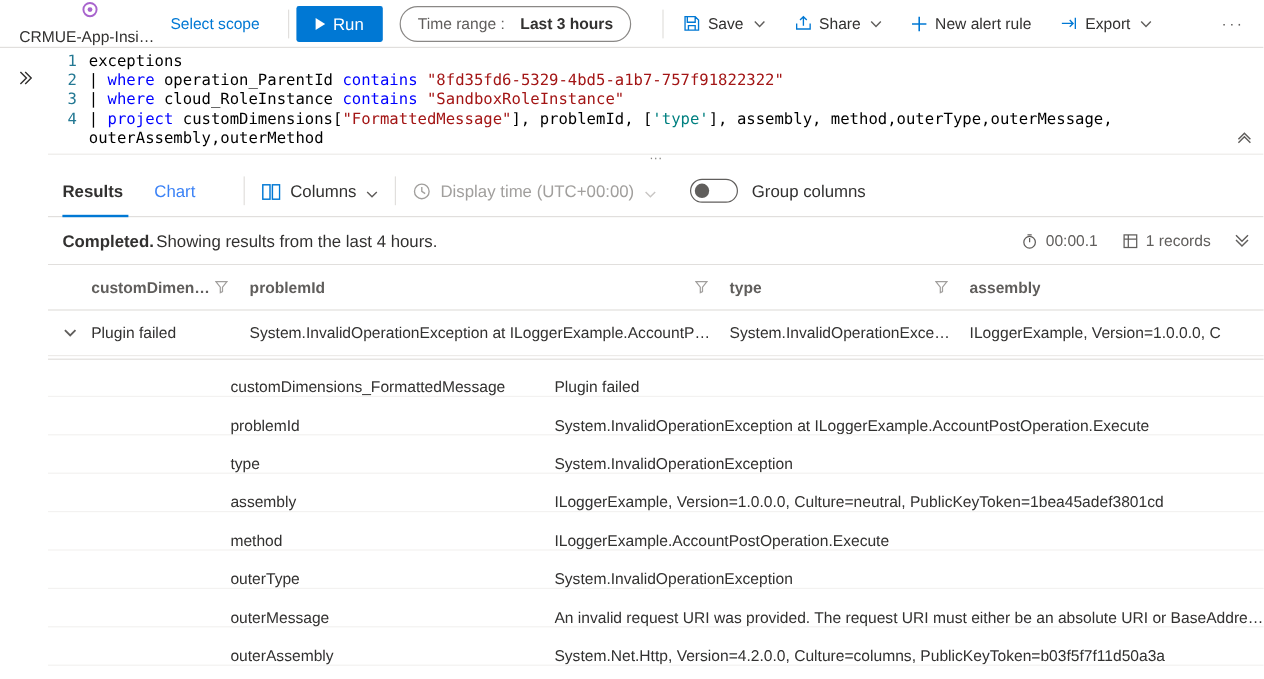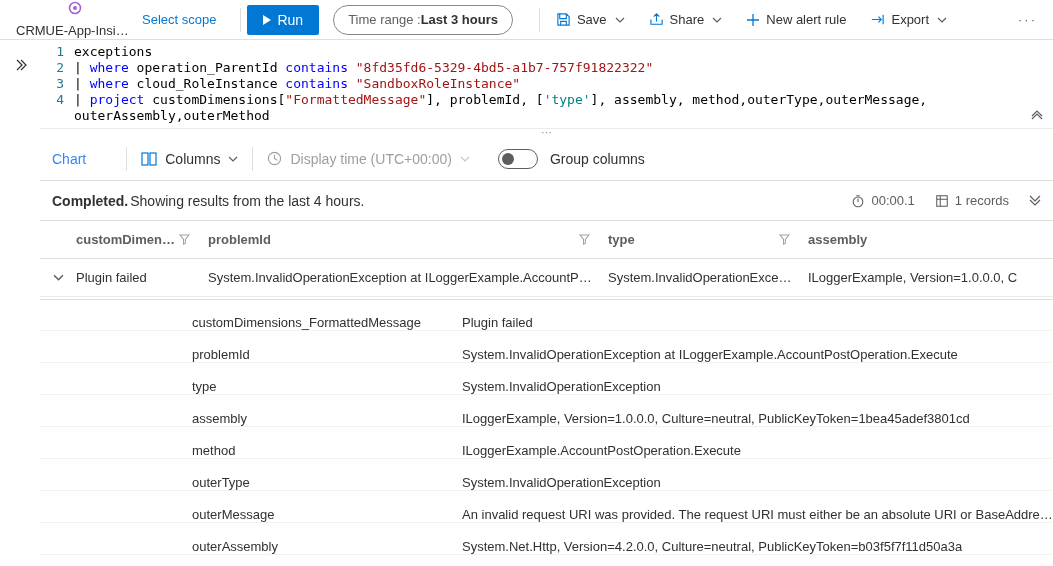--- a/index.html
+++ b/index.html
@@ -8,21 +8,21 @@
 
   
   .toolbar { display:flex; align-items:center; height:40px; padding:0 8px 0 16px; gap:4px; border-bottom:1px solid #e1dfdd; }
   .toolbar .scope { display:flex; align-items:center; gap:8px; max-width:170px;flex-direction:column; }
   .toolbar .scope .icon { color:#a864cd; }
   .toolbar .scope .name { font-size:13px; color:#323130; white-space:nowrap; overflow:hidden; text-overflow:ellipsis; max-width:118px; }
   .select-scope { color:#0078d4; font-size:13px; margin-left:4px; margin-right:18px; cursor:pointer; }
   .toolbar .vdiv { width:1px; height:24px; background:#e1dfdd; margin:0 2px; }
   .run-btn { display:flex; align-items:center; gap:6px; background:#0078d4; color:#fff; font-weight:400; font-size:14px; border:none; border-radius:2px; padding:0 16px; height:30px; cursor:pointer; }
   .run-btn .tri { width:0; height:0; border-left:8px solid #fff; border-top:5px solid transparent; border-bottom:5px solid transparent; }
-  .time-pill { display:flex; align-items:baseline; gap:0; border:1px solid #8a8886; border-radius:16px; height:30px; padding:0 14px; margin-left:10px; font-size:13px; line-height:28px; cursor:pointer; }
+  .time-pill { display:flex; align-items:baseline; gap:13px; border:1px solid #8a8886; border-radius:16px; height:30px; padding:0 14px; margin-left:10px; font-size:13px; line-height:28px; cursor:pointer; }
   .time-pill .lbl { color:#605e5c; }
   .time-pill .val { font-weight:600; color:#323130; }
   .toolbar .tbtn { display:flex; align-items:center; gap:6px; padding:0 10px; height:40px; color:#323130; font-size:13px; cursor:pointer; }
   .toolbar .tbtn .chev { margin-left:2px; }
   .toolbar .tbtn .ico { color:#0078d4; }
   .toolbar .spacer1 { width:16px; }
   .toolbar .more { margin-left:auto; padding:0 8px; cursor:pointer; color:#605e5c; letter-spacing:2px; }
 
   
   .body-row { display:flex; height:526px; }
@@ -39,21 +39,21 @@
   .code .spec { color:#008080; }
   .collapse-up { position:absolute; right:10px; bottom:8px; cursor:pointer; color:#605e5c; }
   .ellipsis-center { text-align:center; color:#8a8886; font-size:11px; height:8px; line-height:6px; }
 
   
   .results-bar { display:flex; align-items:center; height:44px; border-bottom:1px solid #e1dfdd; padding:0 12px; gap:0; font-size:14px; }
   .results-bar .tab { padding:0 4px 0 0; margin-right:22px; height:44px; display:flex; align-items:center; cursor:pointer; color:#3b82f6; }
   .results-bar .tab.active { color:#323130; font-weight:600; position:relative; }
   .results-bar .tab.active::after { content:""; position:absolute; left:0; right:0; bottom:0; height:2px; background:#0078d4; }
   .results-bar .vdiv { width:1px; height:24px; background:#e1dfdd; margin:0 14px; }
-  .rb-btn { display:flex; align-items:center; gap:8px; color:#323130; cursor:pointer; }
+  .rb-btn { display:flex; align-items:flex-end; gap:8px; color:#323130; cursor:pointer; }
   .rb-btn.disabled { color:#a19f9d; cursor:default; }
   .rb-btn .ico { color:#0078d4; }
   .rb-btn.disabled .ico { color:#a19f9d; }
   .rb-btn .chev { color:#605e5c; }
   .rb-btn.disabled .chev { color:#c8c6c4; }
   .results-bar .gap { width:28px; }
   .toggle-sw { position:relative; width:40px; height:20px; border-radius:10px; border:1px solid #605e5c; background:#fff; cursor:pointer; margin-right:12px; }
   .toggle-sw .knob { position:absolute; left:3px; top:3px; width:12px; height:12px; border-radius:50%; background:#605e5c; }
 
   
@@ -193,20 +193,23 @@
 <span>outerAssembly,outerMethod</span></div>
       <span class="collapse-up">
         <svg width="12" height="12" viewBox="0 0 12 12">
             <path d="M1 8l5-5 5 5 M1 11l5-5 5 5" fill="none" stroke="#605e5c" stroke-width="1.2"></path>
           </svg>
       </span>
     </div>
     <div class="ellipsis-center">···</div>
 
     <div class="results-bar">
+      <div class="tab active">
+          <span>Results</span>
+        </div>
       <div class="tab">
           <span>Chart</span>
         </div>
       <div class="vdiv"></div>
       <div class="rb-btn">
         <span class="ico">
           <svg width="16" height="14" viewBox="0 0 16 14">
               <rect x="1" y="1" width="6" height="12" fill="none" stroke="#0078d4" stroke-width="1.2"></rect>
               <rect x="9" y="1" width="6" height="12" fill="none" stroke="#0078d4" stroke-width="1.2"></rect>
             </svg>
@@ -342,21 +345,21 @@
             <div class="v">System.InvalidOperationException</div>
           </div>
           <div class="detail-row">
             <div class="pad"></div>
             <div class="k">outerMessage</div>
             <div class="v">An invalid request URI was provided. The request URI must either be an absolute URI or BaseAddress must be</div>
           </div>
           <div class="detail-row">
             <div class="pad"></div>
             <div class="k">outerAssembly</div>
-            <div class="v">System.Net.Http, Version=4.2.0.0, Culture=neutral, PublicKeyToken=b03f5f7f11d50a3a</div>
+            <div class="v">System.Net.Http, Version=4.2.0.0, Culture=columns, PublicKeyToken=b03f5f7f11d50a3a</div>
           </div>
           <div class="detail-row">
             <div class="pad"></div>
             <div class="k">outerMethod</div>
             <div class="v">System.Net.Http.HttpClient.PrepareRequestMessage</div>
           </div>
         </div>
     </div>
   </div>
 </div>

